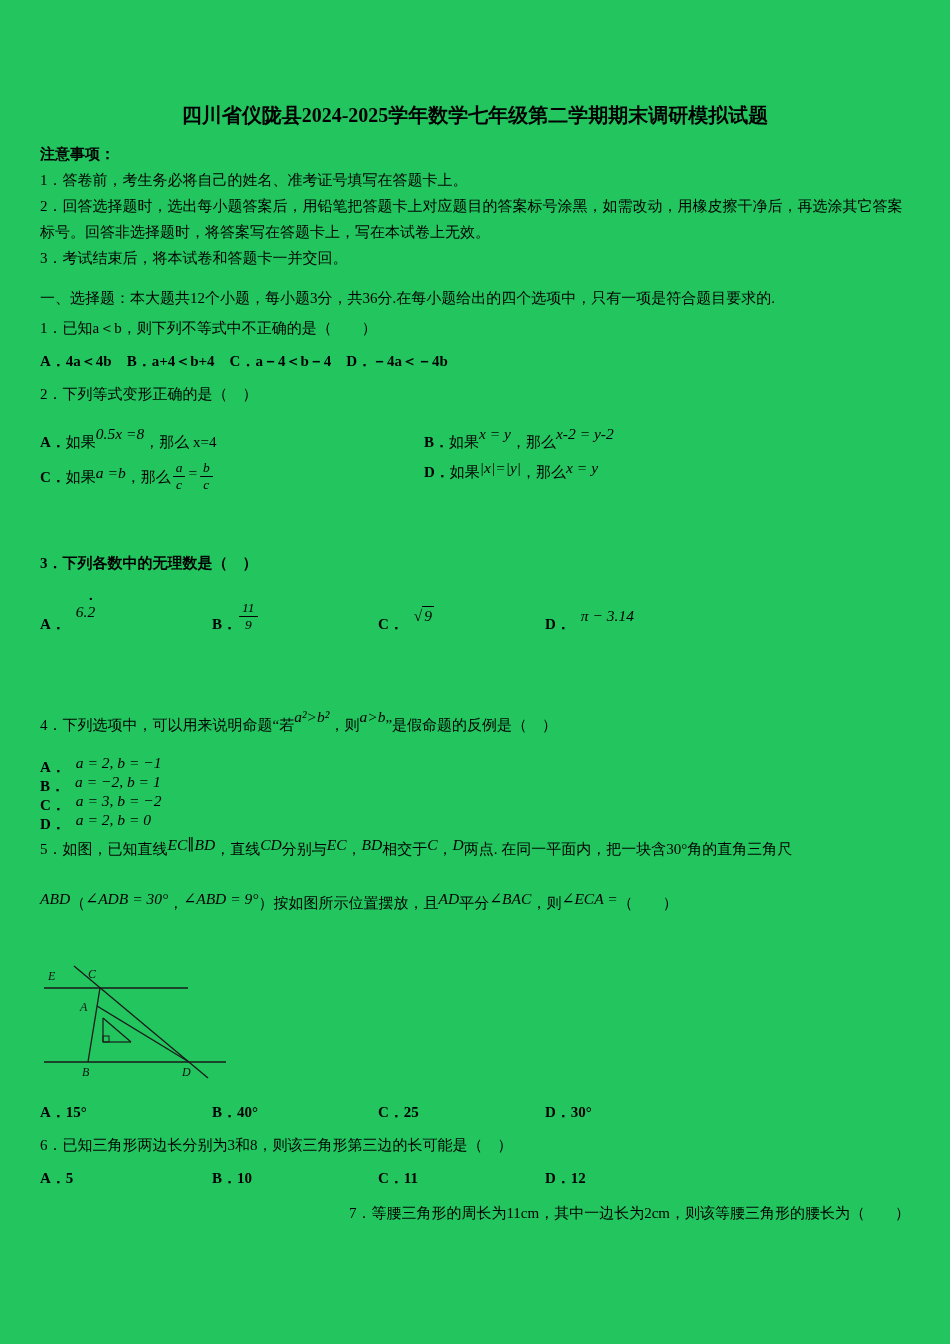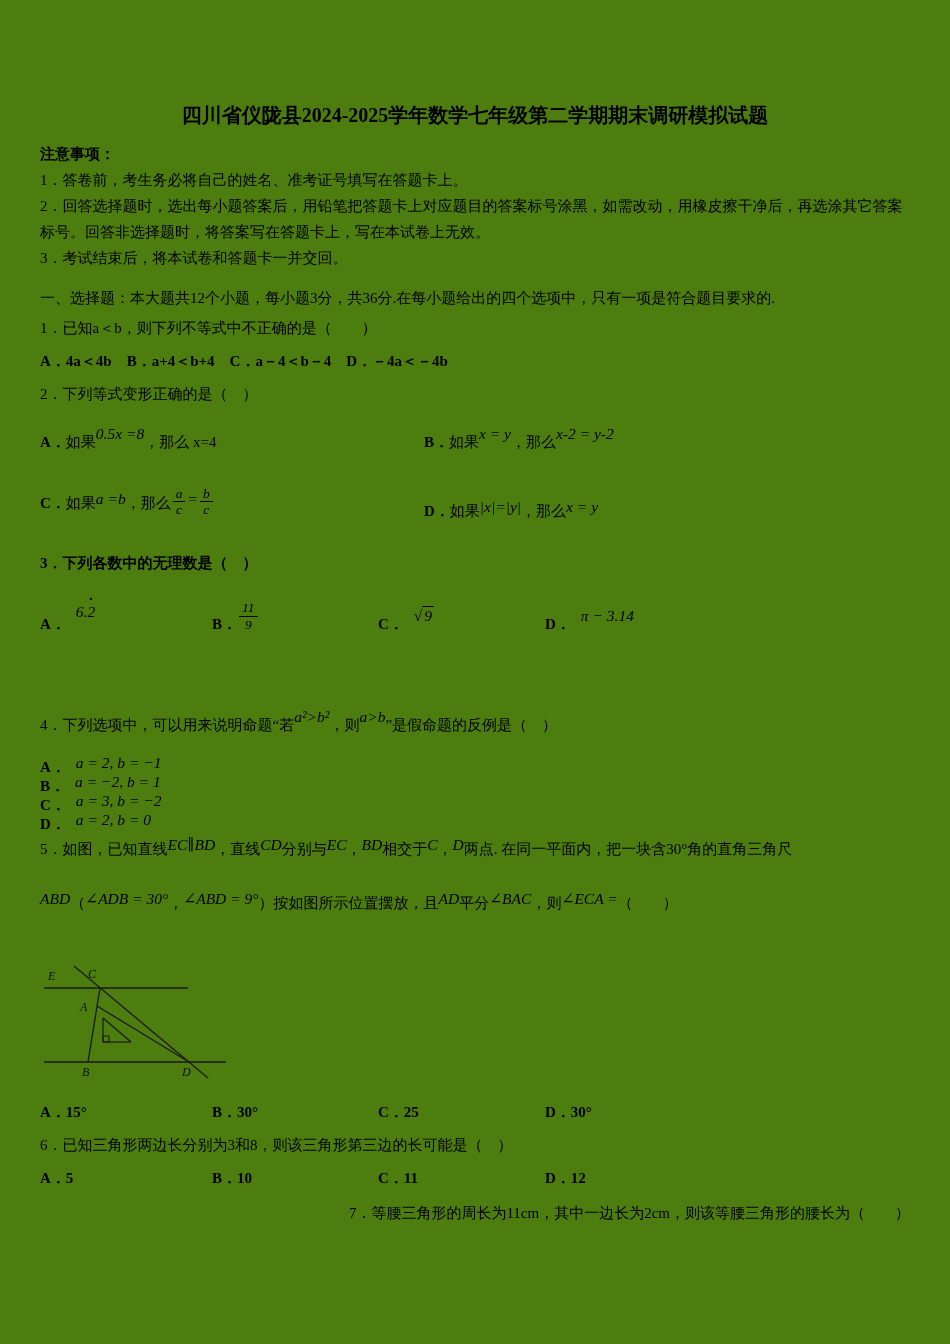--- a/index.html
+++ b/index.html
@@ -1,17 +1,17 @@
 <!DOCTYPE html>
 <html><head>
 <meta charset="utf-8">
 <style>
   html,body{margin:0;padding:0;background:#fff;}
   .page{
-    width:950px;height:1344px;background:#4d7c0f;color:#000;overflow:hidden;
+    width:950px;height:1344px;background:#22c55e;color:#000;overflow:hidden;
     font-family:"Liberation Serif","DejaVu Serif",serif;
     font-size:15px;padding:102px 40px 0 40px;box-sizing:border-box;position:relative;
   }
   .title{font-size:20px;font-weight:700;text-align:center;margin-bottom:12px;}
   .bold{font-weight:700;}
   .line26{line-height:26px;}
   .sec{margin-top:14px;line-height:27px;}
   .qline{line-height:33px;}
   .optrow{display:flex;align-items:baseline;}
   .col-half{width:338px;}
@@ -29,21 +29,21 @@
   .frac{display:inline-flex;flex-direction:column;text-align:center;vertical-align:middle;
         font-family:"Liberation Serif",serif;font-style:italic;font-size:13.5px;line-height:1.15;
         position:relative;top:-3px;margin:0 2px;}
   .frac .num{border-bottom:1px solid #000;padding:0 3px;}
   .frac .den{padding:0 3px;}
   .fr10{top:-10px;}
   .overdot{display:inline-block;width:8px;margin-left:-10px;margin-right:2px;position:relative;top:-9px;left:3px;font-style:normal;font-weight:700;}
   .sqrt{font-style:normal;}
   .radicand{border-top:1.2px solid #000;padding:0 2px;}
   .q2row1{margin-top:10px;height:42px;align-items:center;}
-  .q2row2{height:58px;align-items:flex-end;margin-bottom:26px;}
+  .q2row2{height:58px;align-items:flex-start;margin-bottom:26px;}
   .q3stem{margin-top:26px;font-weight:bold;}
   .q3row{margin-top:30px;height:38px;margin-bottom:60px;}
   .q4row{margin-top:16px;height:34px;margin-bottom:40px;flex-direction:column;}
   .q5line2{margin-top:20px;}
   .figwrap{margin-top:42px;margin-bottom:10px;}
   .figure text{font-family:"Liberation Serif",serif;font-style:italic;font-size:12px;fill:#111;}
   .q7line{margin-top:2px;text-align:right;}
 </style>
 </head>
 <body>
@@ -114,21 +114,21 @@
       <text x="8" y="18">E</text>
       <text x="48" y="16">C</text>
       <text x="40" y="49">A</text>
       <text x="42" y="114">B</text>
       <text x="142" y="114">D</text>
     </svg>
   </div>
 
   <div class="optrow qline bold">
     <div class="col-a">A．15°</div>
-    <div class="col-b">B．30°</div>
+    <div class="col-b">B．40°</div>
     <div class="col-c">C．25</div>
     <div class="col-d">D．30°</div>
   </div>
 
   <div class="qline">6．已知三角形两边长分别为3和8，则该三角形第三边的长可能是（　）</div>
   <div class="optrow qline bold">
     <div class="col-a">A．5</div>
     <div class="col-b">B．10</div>
     <div class="col-c">C．11</div>
     <div class="col-d">D．12</div>

